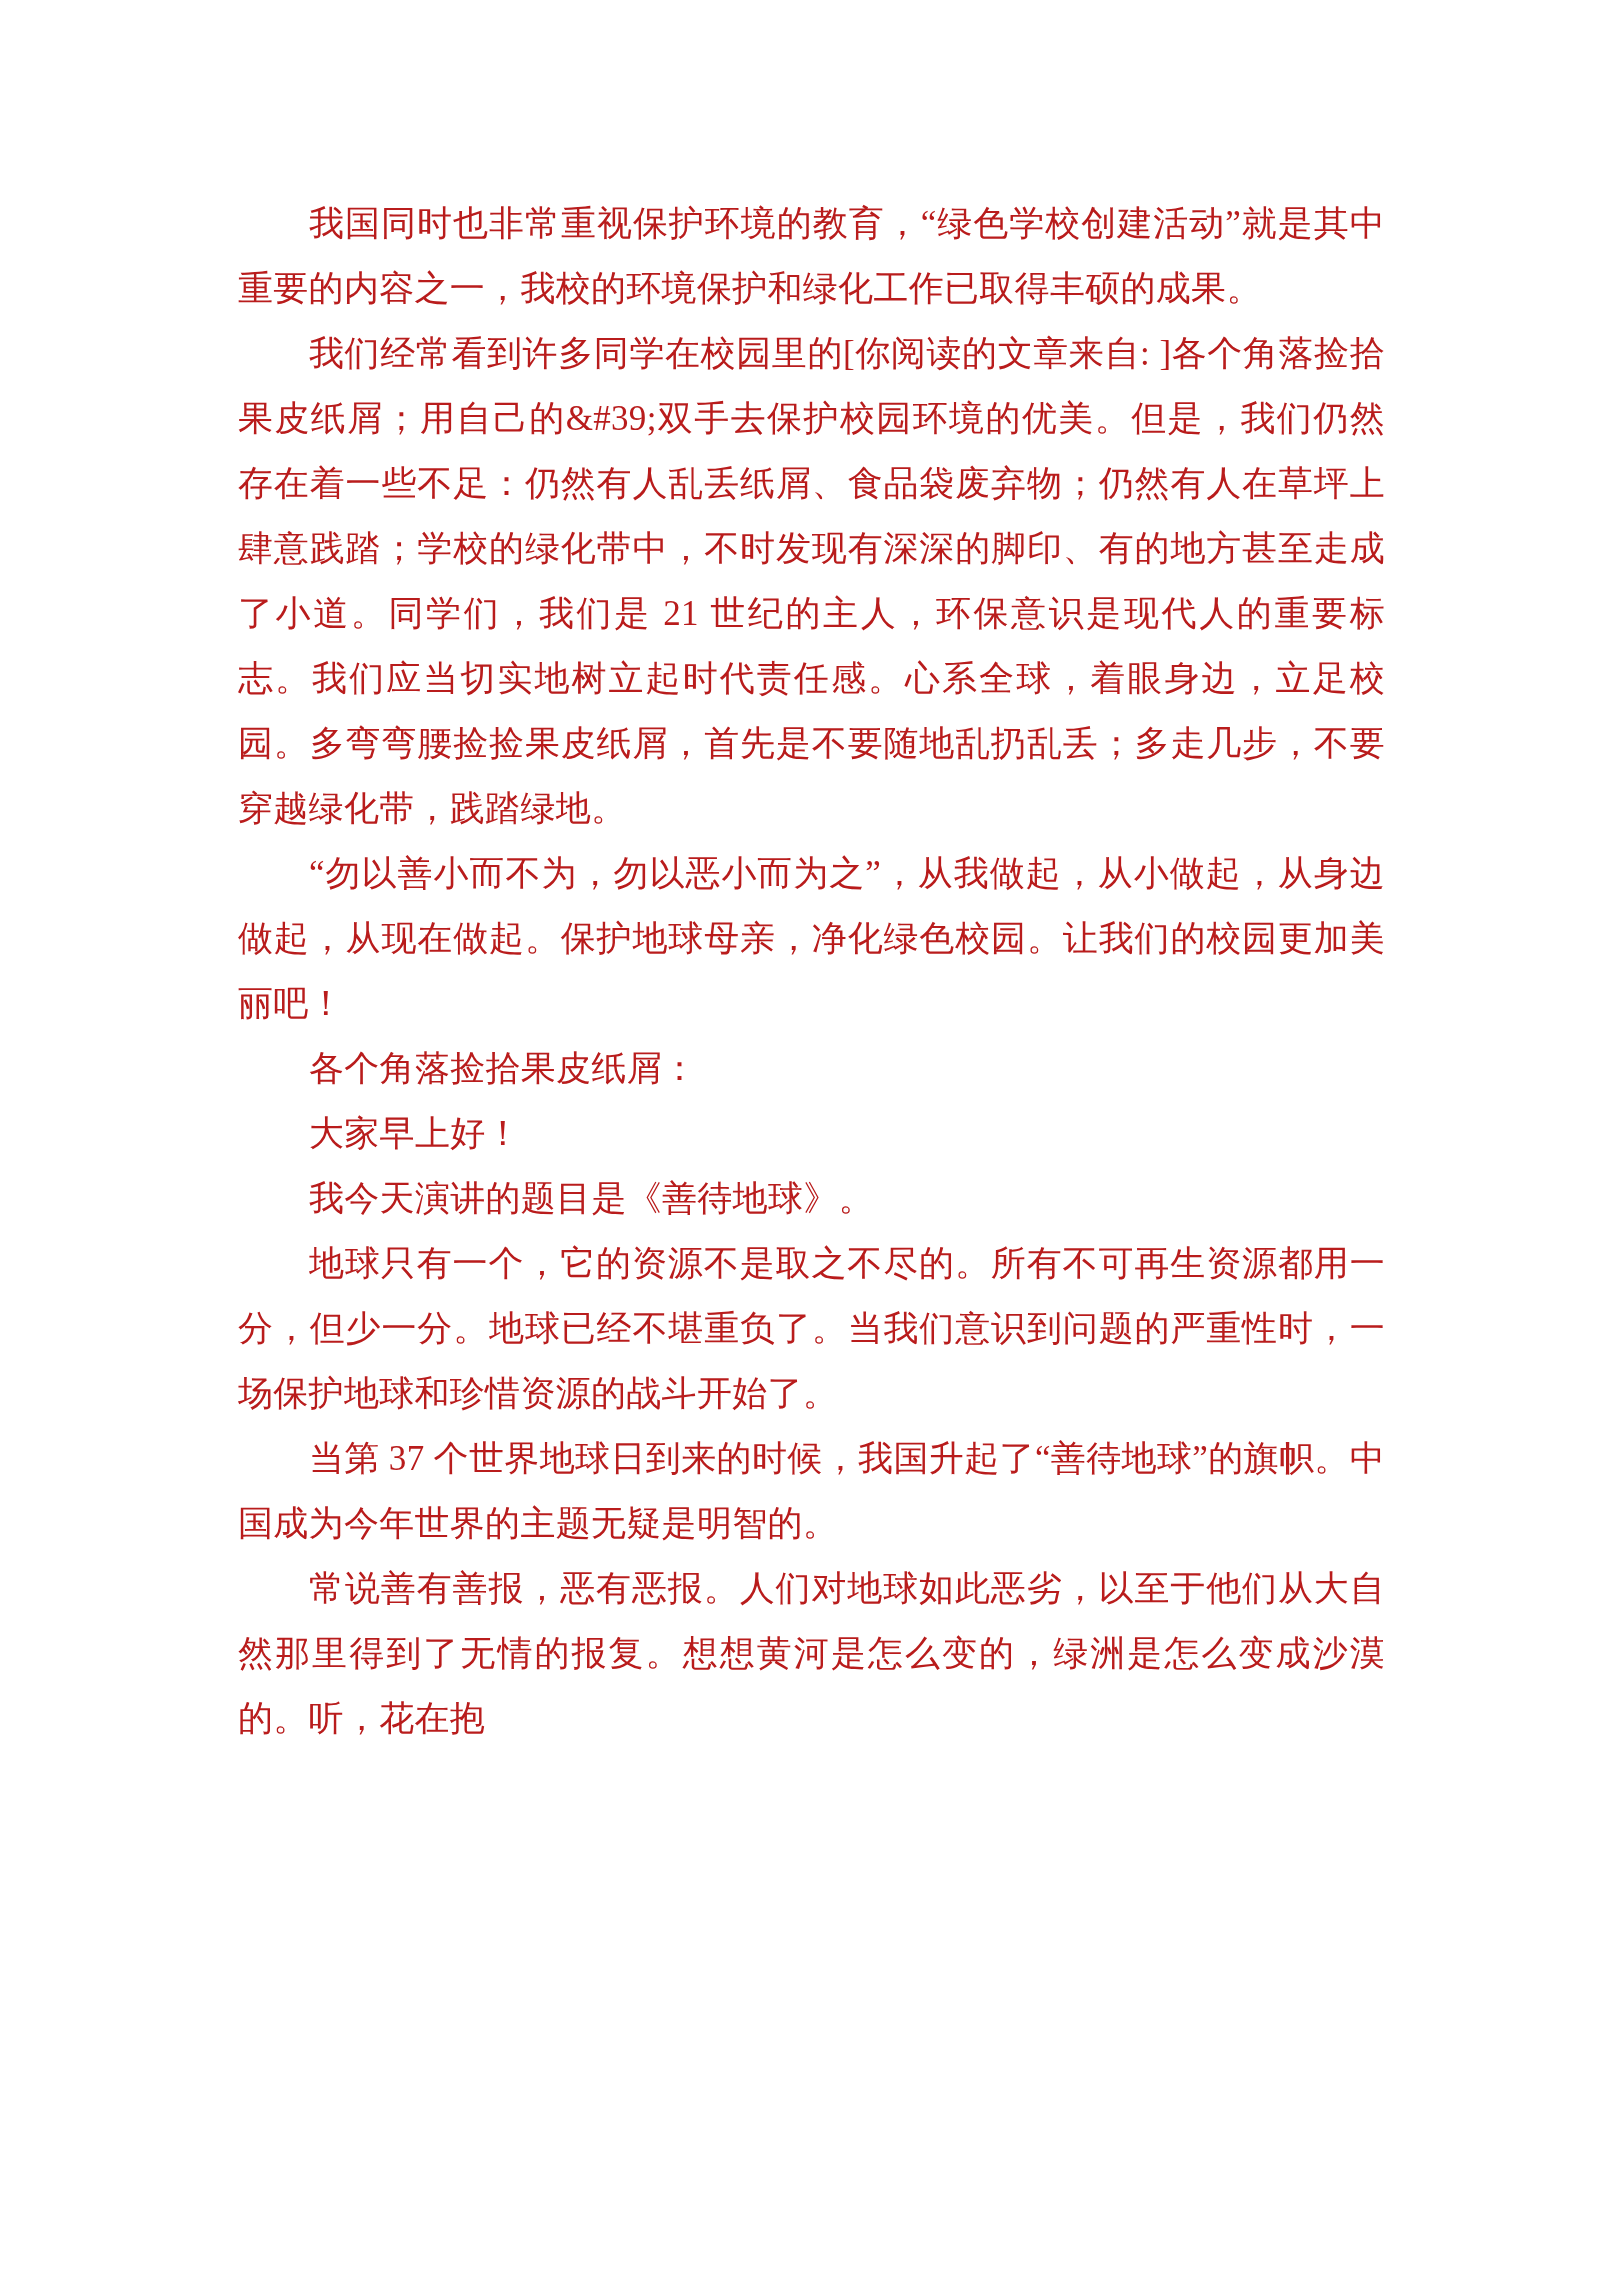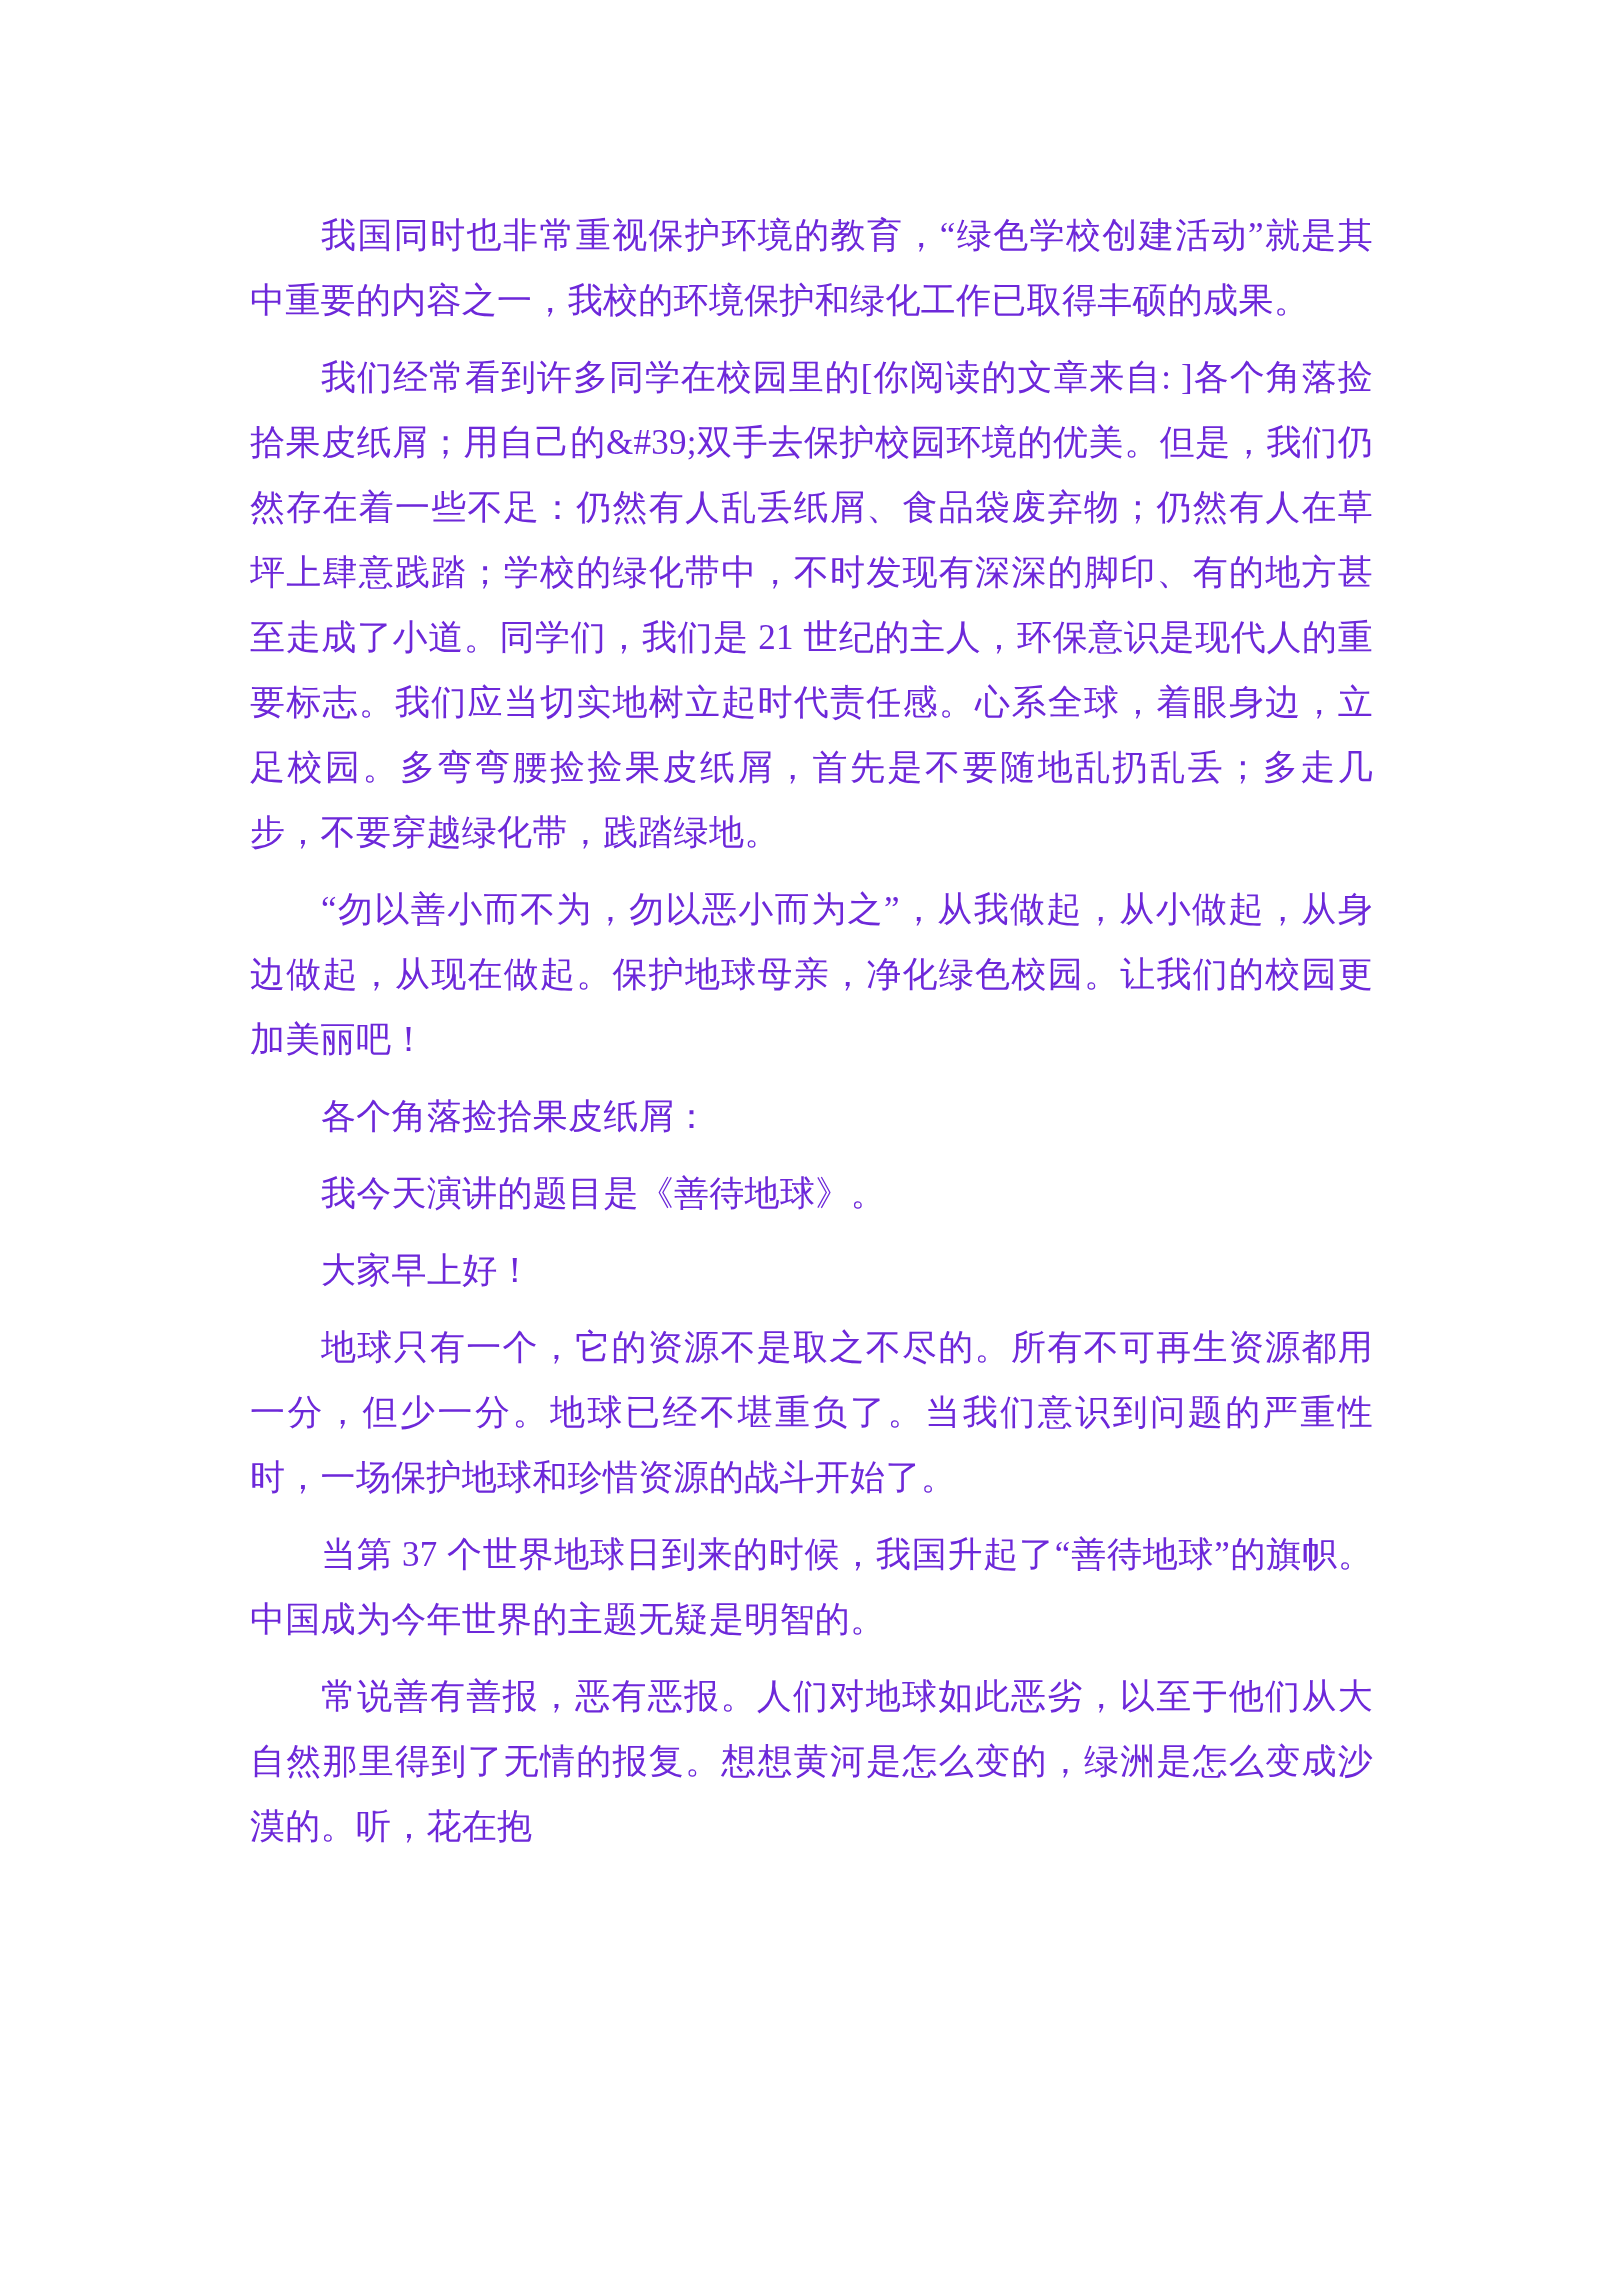--- a/index.html
+++ b/index.html
@@ -14,41 +14,41 @@
     background: #ffffff;
     box-sizing: border-box;
     padding: 191px 238px 0 238px;
     overflow: hidden;
     font-family: "Liberation Serif", "DejaVu Serif", serif;
   }
   .doc-body {
     width: 100%;
   }
   .doc-body p {
-    margin: 12px;
+    margin: 0;
     padding: 0;
     font-size: 35px;
     line-height: 65px;
-    color: #6d28d9;
+    color: #b91c1c;
     text-align: justify;
     text-indent: 71px;
     word-break: break-all;
     letter-spacing: 0.3px;
   }
 </style>
 </head>
 <body>
 
 <div class="page">
   <div class="doc-body">
 
   <p>我国同时也非常重视保护环境的教育，“绿色学校创建活动”就是其中重要的内容之一，我校的环境保护和绿化工作已取得丰硕的成果。</p>
       <p>我们经常看到许多同学在校园里的[你阅读的文章来自: ]各个角落捡拾果皮纸屑；用自己的&amp;#39;双手去保护校园环境的优美。但是，我们仍然存在着一些不足：仍然有人乱丢纸屑、食品袋废弃物；仍然有人在草坪上肆意践踏；学校的绿化带中，不时发现有深深的脚印、有的地方甚至走成了小道。同学们，我们是 21 世纪的主人，环保意识是现代人的重要标志。我们应当切实地树立起时代责任感。心系全球，着眼身边，立足校园。多弯弯腰捡捡果皮纸屑，首先是不要随地乱扔乱丢；多走几步，不要穿越绿化带，践踏绿地。</p>
       <p>“勿以善小而不为，勿以恶小而为之”，从我做起，从小做起，从身边做起，从现在做起。保护地球母亲，净化绿色校园。让我们的校园更加美丽吧！</p>
       <p>各个角落捡拾果皮纸屑：</p>
+      <p>大家早上好！</p>
       <p>我今天演讲的题目是《善待地球》。</p>
-      <p>大家早上好！</p>
       <p>地球只有一个，它的资源不是取之不尽的。所有不可再生资源都用一分，但少一分。地球已经不堪重负了。当我们意识到问题的严重性时，一场保护地球和珍惜资源的战斗开始了。</p>
       <p>当第 37 个世界地球日到来的时候，我国升起了“善待地球”的旗帜。中国成为今年世界的主题无疑是明智的。</p>
       <p>常说善有善报，恶有恶报。人们对地球如此恶劣，以至于他们从大自然那里得到了无情的报复。想想黄河是怎么变的，绿洲是怎么变成沙漠的。听，花在抱</p>
     </div>
 </div>
 
 
 </body></html>

